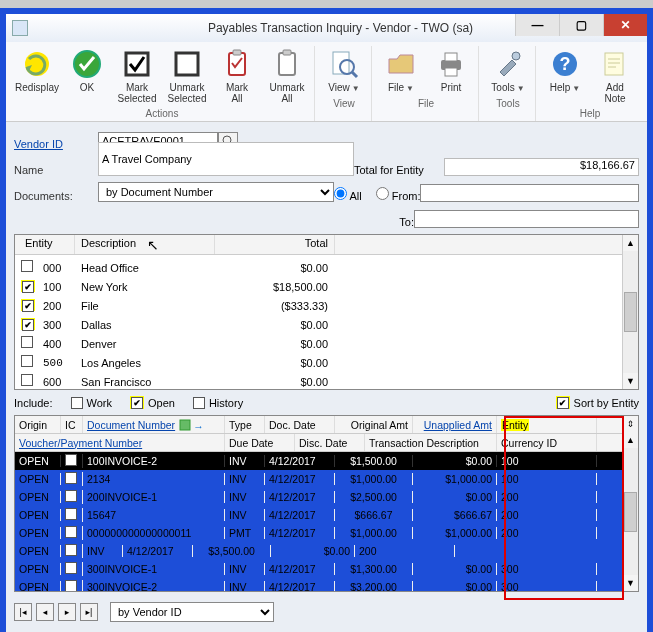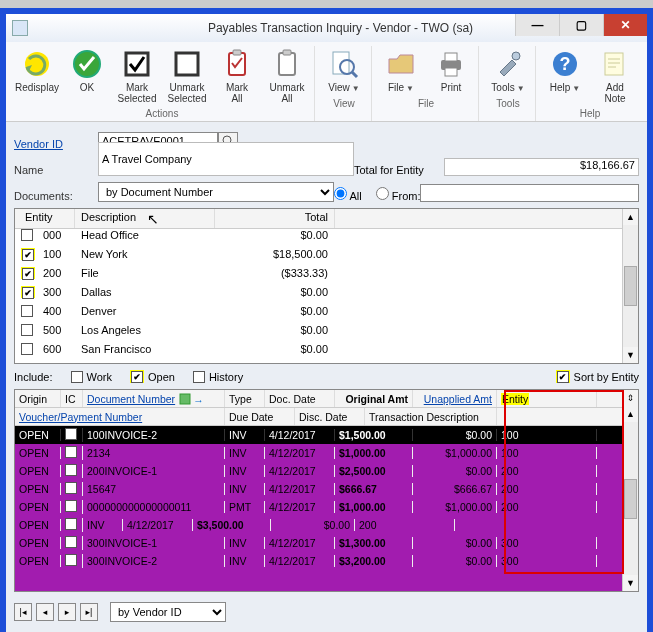--- a/index.html
+++ b/index.html
@@ -31,44 +31,44 @@
   select.input { height: 20px; }
   .radio-group { display: flex; gap: 14px; align-items: center; }
   .entity-grid { background: #fff; border: 1px solid #888; height: 156px; display: flex; }
   .entity-body { flex: 1; overflow: hidden; }
   .eg-head { display: flex; border-bottom: 1px solid #ccc; background: #f4f4f4; height: 20px; }
   .eg-head > div { padding: 2px 6px; border-right: 1px solid #ddd; }
   .c-chk { width: 22px; }
   .c-ent { width: 60px; }
   .c-desc { width: 140px; position: relative; }
   .c-tot { width: 120px; text-align: right; }
-  .eg-row { display: flex; height: 19px; align-items: flex-start; }
+  .eg-row { display: flex; height: 19px; align-items: flex-end; }
   .eg-row > div { padding: 0 6px; border-right: 1px solid transparent; }
   .checkbox { width: 12px; height: 12px; border: 1px solid #555; display: inline-flex; align-items: center; justify-content: center; background: #fff; font-size: 9px; cursor: pointer; }
   .checkbox.checked { background: #fff; }
   .checkbox.checked::after { content: "✔"; color: #000; font-weight: bold; }
   .hl-yellow { background: #ffff00; padding: 0 1px; }
   .scrollbar-v { width: 16px; background: #eee; border-left: 1px solid #ccc; display: flex; flex-direction: column; }
   .sb-arrow { height: 16px; display: flex; align-items: center; justify-content: center; font-size: 9px; cursor: pointer; background: #f4f4f4; }
   .sb-thumb { flex: 0 0 40px; background: #cfcfcf; border: 1px solid #aaa; margin: 1px; }
   .sb-track { flex: 1; }
   .include-row { display: flex; align-items: center; gap: 18px; }
   .include-row .chk-wrap { display: flex; align-items: center; gap: 4px; }
   .sort-wrap { margin-left: auto; display: flex; align-items: center; gap: 4px; }
-  .trans-grid { background: #a21caf; border: 1px solid #888; display: flex; flex-direction: column; flex: 1; min-height: 0; position: relative; }
+  .trans-grid { background: #1d4ed8; border: 1px solid #888; display: flex; flex-direction: column; flex: 1; min-height: 0; position: relative; }
   .tg-area { display: flex; flex: 1; min-height: 0; }
   .tg-body { flex: 1; overflow: hidden; }
   .tg-head1, .tg-head2 { display: flex; background: #f4f4f4; border-bottom: 1px solid #ccc; height: 18px; }
   .tg-head1 > div, .tg-head2 > div { padding: 1px 4px; border-right: 1px solid #ddd; font-size: 10.5px; display: flex; align-items: center; }
   .t-origin { width: 46px; }
   .t-ic { width: 22px; }
   .t-docnum { width: 142px; }
   .t-type { width: 40px; }
   .t-date { width: 70px; }
-  .t-amt { width: 78px; justify-content: flex-end; text-align: left; font-weight: bold; }
+  .t-amt { width: 78px; justify-content: flex-end; text-align: center; }
   .t-unamt { width: 84px; justify-content: flex-end; text-align: right; }
   .t-entity { width: 100px; }
   .tg-row { display: flex; height: 18px; align-items: center; font-size: 10.5px; }
   .tg-row > div { padding: 0 4px; border-right: 1px solid #eee; white-space: nowrap; overflow: hidden; }
   .tg-row.selected { background: #000; color: #fff; }
   .tg-row.selected > div { border-right-color: #333; }
   .red-box { border: 2px solid #d00; position: absolute; pointer-events: none; }
   .nav-row { display: flex; align-items: center; gap: 4px; padding: 4px 0; }
   .nav-btn { width: 18px; height: 18px; border: 1px solid #888; background: #f3f3f3; display: flex; align-items: center; justify-content: center; font-size: 9px; cursor: pointer; }
   svg { display: block; }
@@ -261,20 +261,25 @@
       <div class="label">Documents:</div>
       <select class="input" style="width:236px">
         <option>by Document Number</option>
       </select>
       <div class="radio-group">
         <label><input type="radio" checked="" style=""> <span>All</span></label>
         <label><input type="radio" style=""> <span>From:</span></label>
       </div>
       <input class="input" style="flex: 1 1 0%;">
     </div>
+    <div class="form-row">
+      <div style="width:370px"></div>
+      <div style="width:30px;text-align:right">To:</div>
+      <input class="input" style="flex: 1 1 0%;">
+    </div>
 
     <div class="entity-grid">
       <div class="entity-body">
         <div class="eg-head">
           <div class="c-ent" style="padding-left:10px">Entity</div>
           <div class="c-desc">
             <span>Description</span>
             <span class="cursor-img" style="left:72px;top:2px">↖</span>
           </div>
           <div class="c-tot">Total</div>
@@ -305,21 +310,21 @@
               <div class="c-tot">$0.00</div>
             </div>
             <div class="eg-row">
               <div class="c-chk"><span><span class="checkbox"></span></span></div>
               <div class="c-ent" style="width: 38px;">400</div>
               <div class="c-desc">Denver</div>
               <div class="c-tot">$0.00</div>
             </div>
             <div class="eg-row">
               <div class="c-chk"><span><span class="checkbox"></span></span></div>
-              <div class="c-ent" style="width: 38px;">500</div>
+              <div class="c-ent" style="width: 38px; font-family: Liberation Mono, monospace;">500</div>
               <div class="c-desc">Los Angeles</div>
               <div class="c-tot">$0.00</div>
             </div>
             <div class="eg-row">
               <div class="c-chk"><span><span class="checkbox"></span></span></div>
               <div class="c-ent" style="width: 38px;">600</div>
               <div class="c-desc">San Francisco</div>
               <div class="c-tot">$0.00</div>
             </div>
           </div>
@@ -374,20 +379,21 @@
             <div class="t-unamt link-label">Unapplied Amt</div>
             <div class="t-entity">
                 <span class="hl-yellow">Entity</span>
               </div>
           </div>
           <div class="tg-head2">
             <div style="width:210px" class="link-label">Voucher/Payment Number</div>
             <div class="t-date">Due Date</div>
             <div class="t-date">Disc. Date</div>
             <div style="width:132px">Transaction Description</div>
+            <div class="t-entity">Currency ID</div>
           </div>
           <div id="trans-rows">
               <div class="tg-row selected">
                 <div class="t-origin">OPEN</div>
                 <div class="t-ic"><span class="checkbox"></span></div>
                 <div class="t-docnum">100INVOICE-2</div>
                 <div class="t-type">INV</div>
                 <div class="t-date">4/12/2017</div>
                 <div class="t-amt">$1,500.00</div>
                 <div class="t-unamt">$0.00</div>
@@ -474,19 +480,19 @@
         </div>
       </div>
       <div class="red-box" style="top:0; right:14px; width:120px; height:184px"></div>
     </div>
 
     <div class="nav-row">
       <div class="nav-btn">|◂</div>
       <div class="nav-btn">◂</div>
       <div class="nav-btn">▸</div>
       <div class="nav-btn">▸|</div>
-      <select class="input" style="width:116px;margin-left:8px">
+      <select class="input" style="width:164px;margin-left:8px">
         <option>by Vendor ID</option>
       </select>
     </div>
 
   </div>
 </div>
 
 </body></html>

